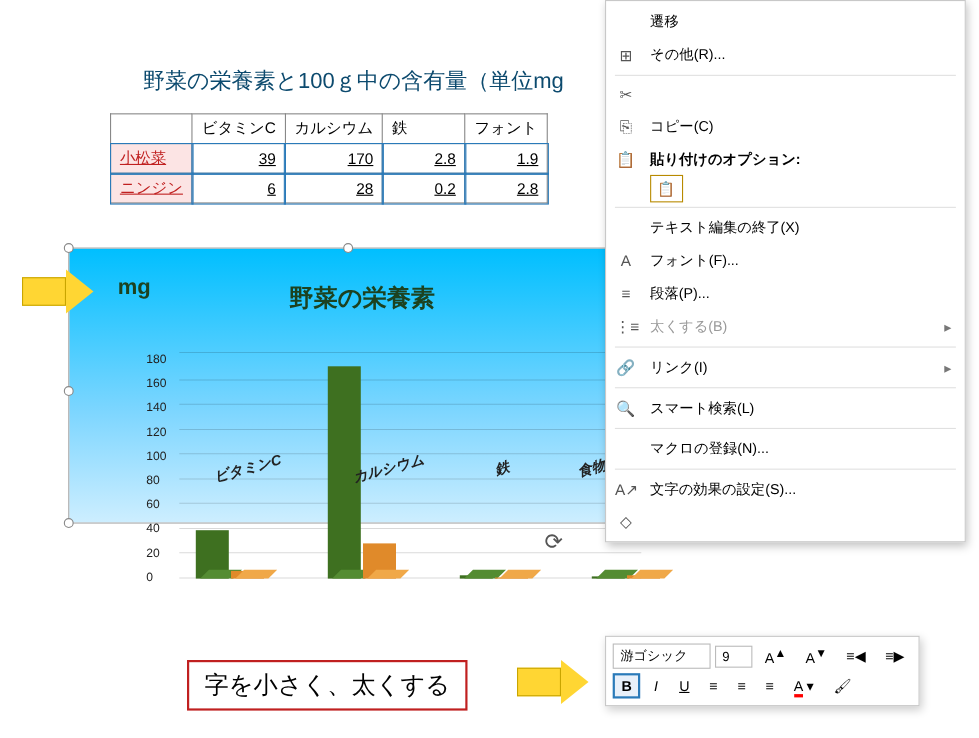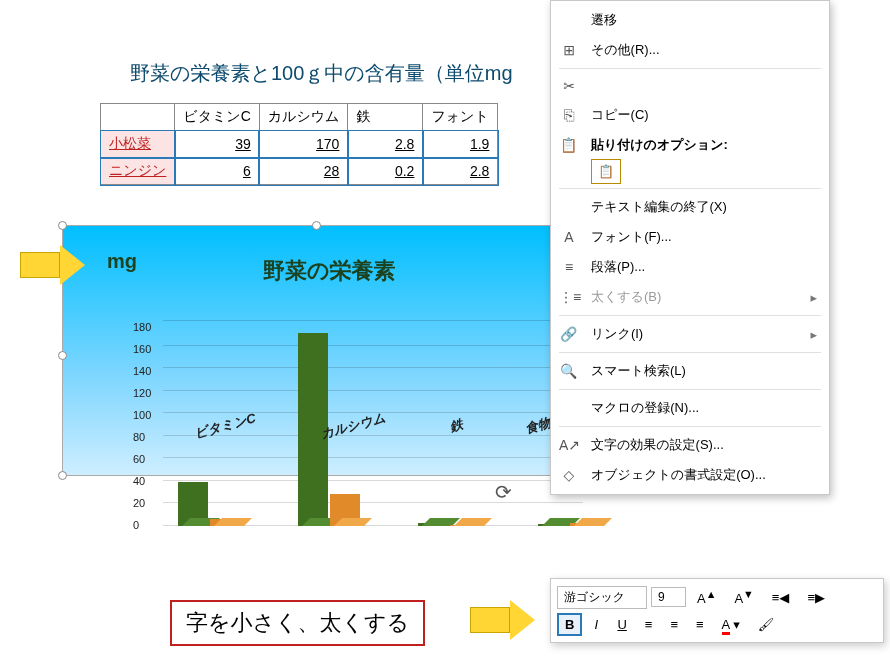--- a/index.html
+++ b/index.html
@@ -170,21 +170,21 @@
       border: 2px solid #c02020;
       background: #fff;
       padding: 6px 14px;
       font-size: 22px;
     }
 
     .ctx-menu {
       position: absolute;
       left: 550px;
       top: 0;
-      width: 280px;
+      width: 328px;
       background: #fff;
       border: 1px solid #c8c8c8;
       box-shadow: 2px 3px 8px rgba(0,0,0,0.25);
       font-size: 13px;
       padding: 4px 0;
     }
     .ctx-item {
       display: flex;
       align-items: center;
       padding: 6px 12px 6px 8px;
@@ -198,21 +198,21 @@
     .ctx-item.dis .lbl { color: #9a9a9a; }
     .ctx-sep { height: 1px; background: #e0e0e0; margin: 3px 8px; }
     .ctx-paste-icon {
       padding: 4px 0 6px 40px;
     }
 
     .format-bar {
       position: absolute;
       left: 550px;
       top: 578px;
-      width: 334px;
+      width: 286px;
       background: #fff;
       border: 1px solid #c8c8c8;
       box-shadow: 2px 3px 8px rgba(0,0,0,0.2);
       padding: 4px;
     }
     .fb-row {
       display: flex;
       align-items: center;
       gap: 4px;
       padding: 2px;
@@ -430,21 +430,20 @@
         <span class="ico"></span>
         <span class="lbl">マクロの登録(N)...</span>
       </div>
     <div class="ctx-sep"></div>
     <div class="ctx-item">
         <span class="ico">A↗</span>
         <span class="lbl">文字の効果の設定(S)...</span>
       </div>
     <div class="ctx-item">
         <span class="ico">◇</span>
-        <span class="lbl">オブジェクトの書式設定(O)...</span>
       </div>
   </div>
 
   <div class="format-bar">
     <div class="fb-row">
       <div class="fb-font">游ゴシック</div>
       <div class="fb-size">9</div>
       <div class="fb-btn">A<sup>▲</sup></div>
       <div class="fb-btn">A<sup>▼</sup></div>
       <div class="fb-btn">≡◀</div>

